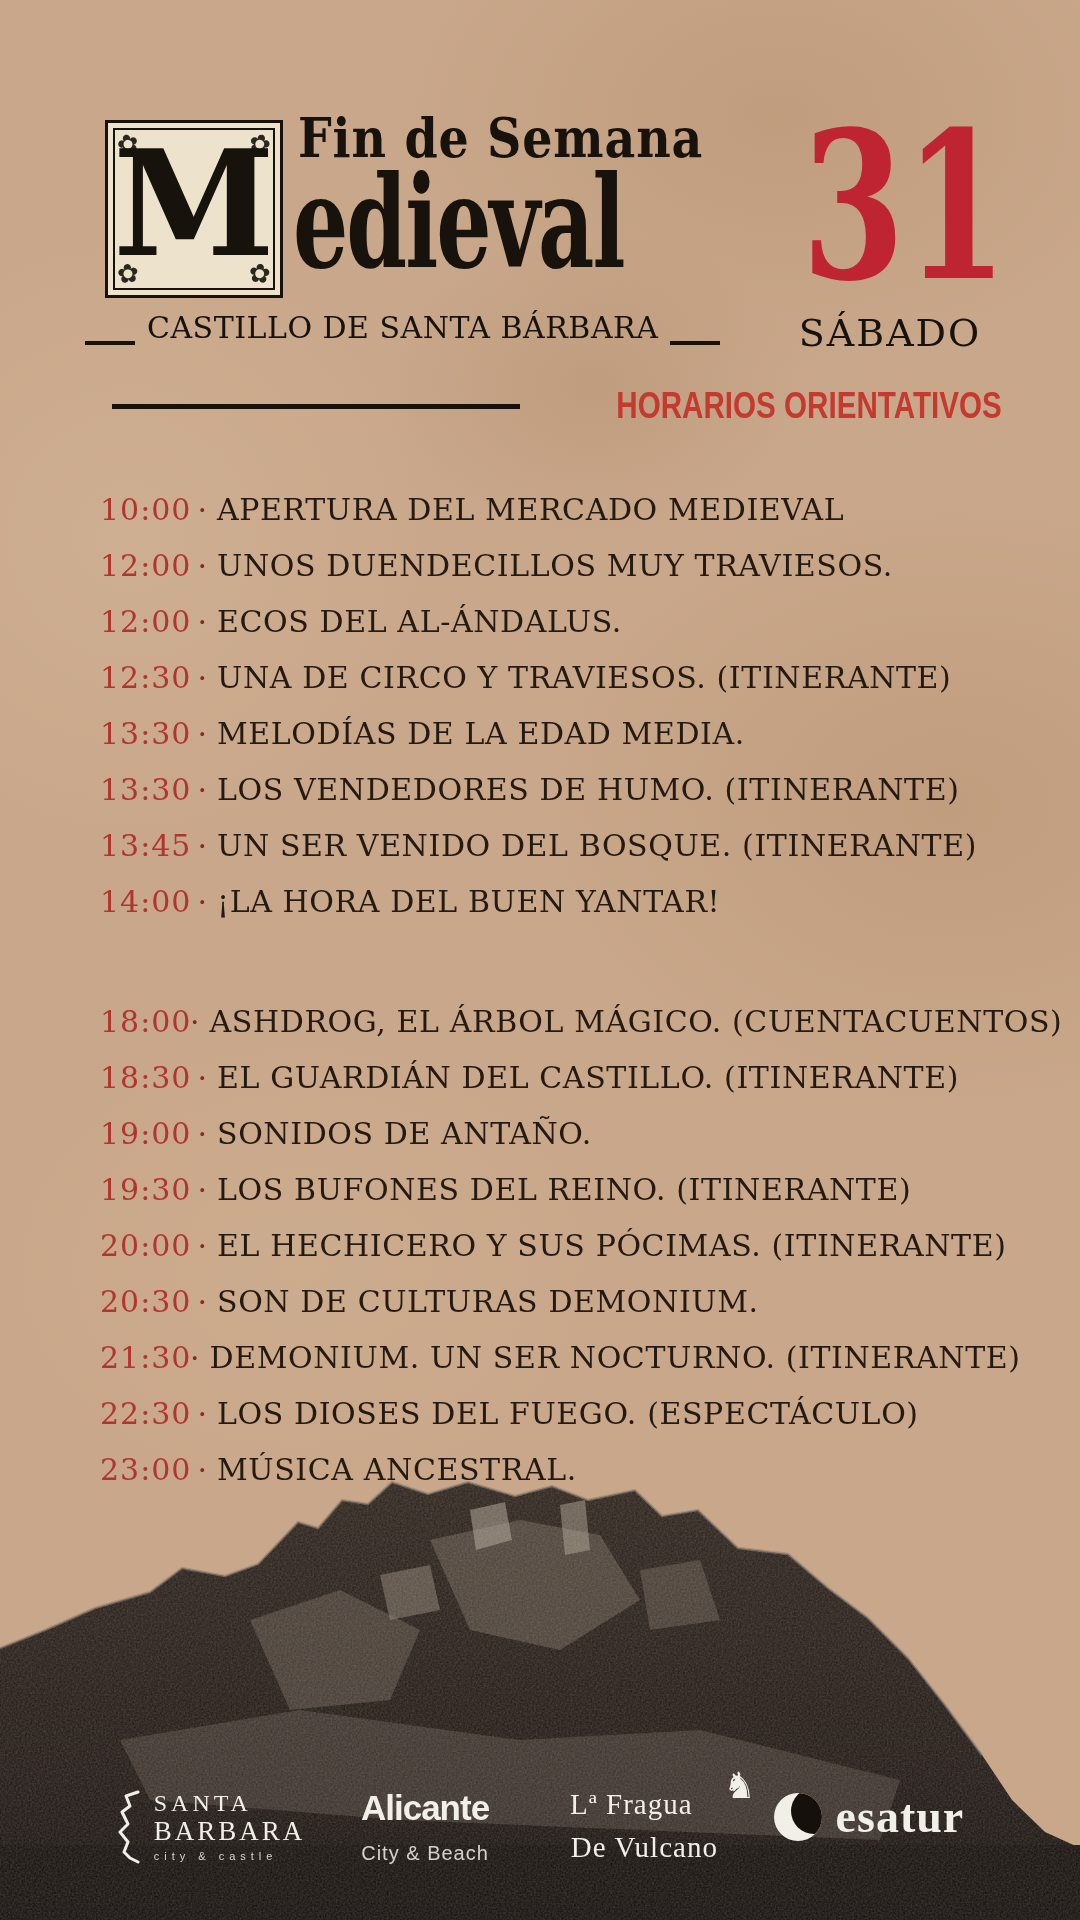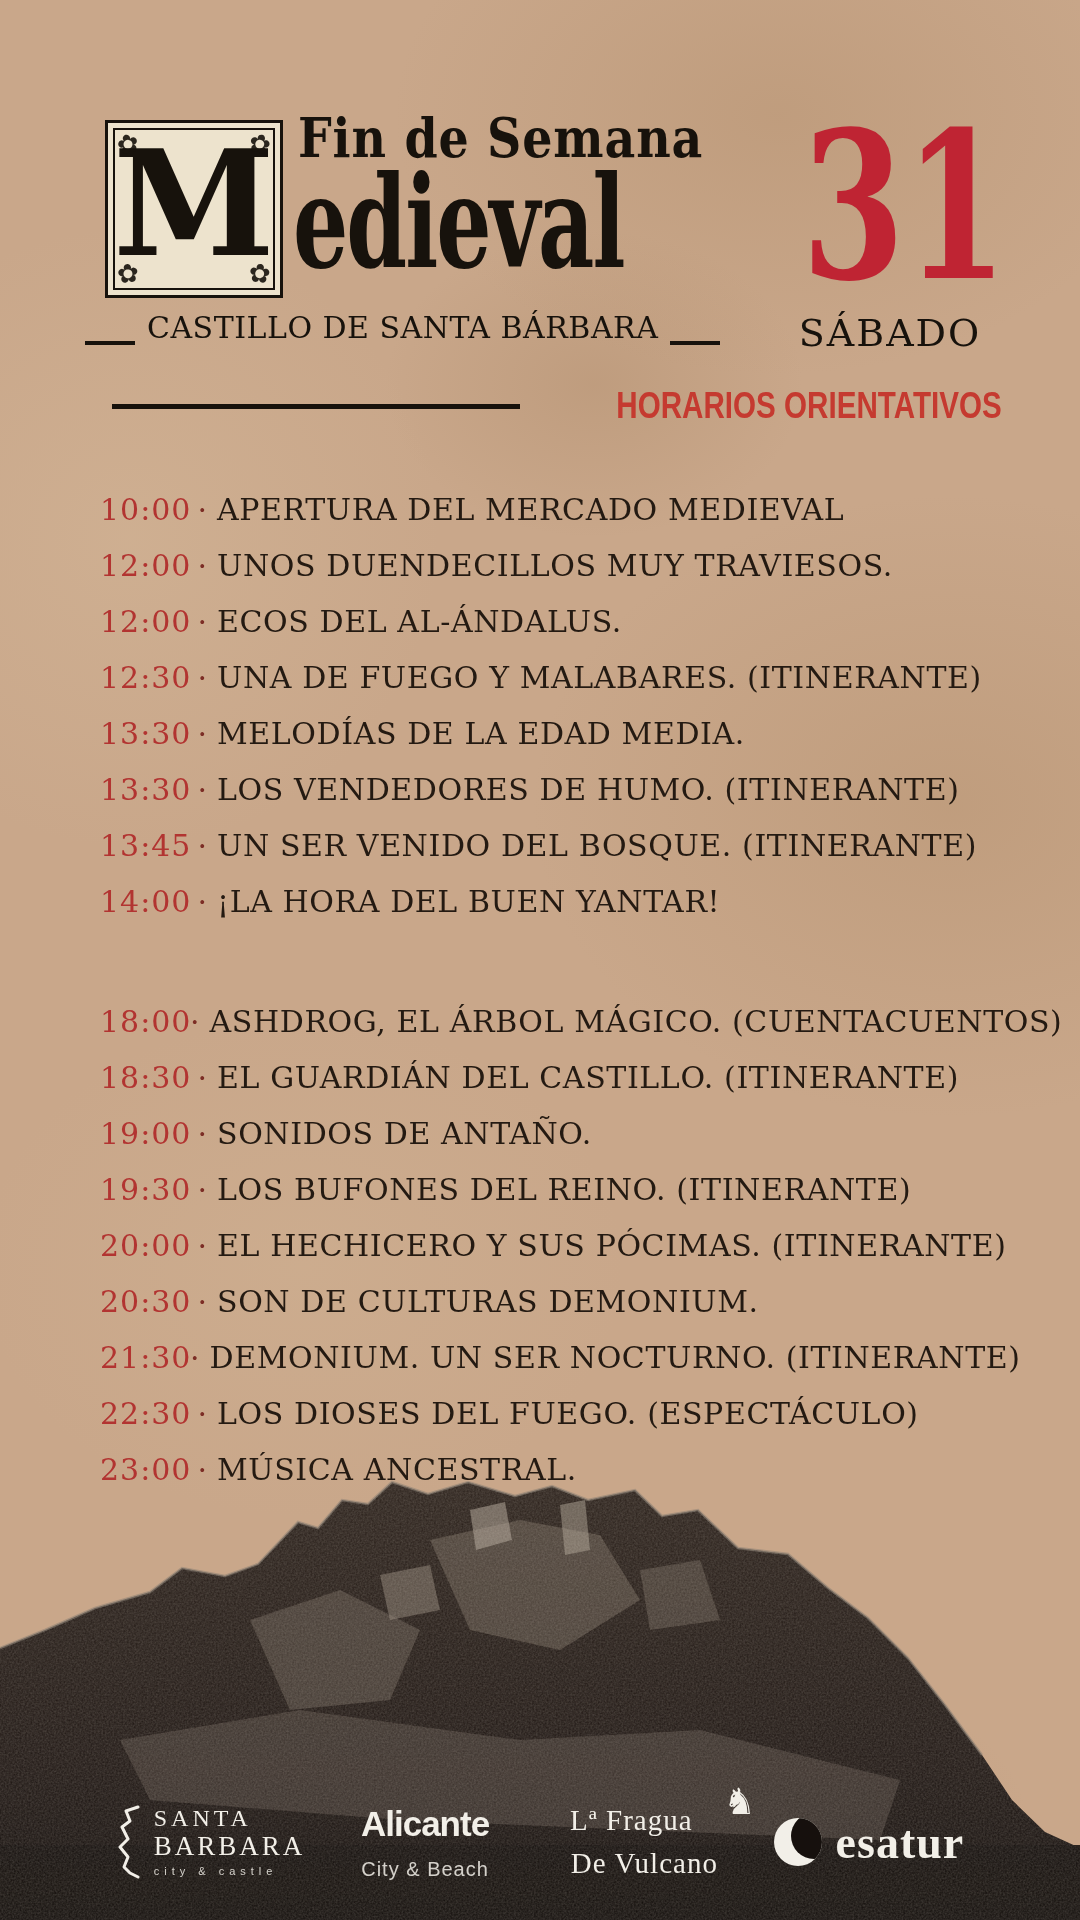--- a/index.html
+++ b/index.html
@@ -71,21 +71,21 @@
   .event-row{display:flex;align-items:baseline;line-height:32px;margin-bottom:24px;white-space:nowrap;}
   .event-time{font-size:30px;color:#b23431;letter-spacing:1px;min-width:84px;}
   .event-sep{font-size:30px;color:#7c2d25;margin:0 10px 0 6px;}
   .event-title{font-size:30px;color:#241a12;letter-spacing:.6px;}
   .evening{margin-top:88px;}
   
   .castle{position:absolute;left:0;bottom:0;width:1080px;height:440px;}
   
   .footer-logos{
     position:absolute;left:0;bottom:26px;width:1080px;height:104px;
-    display:flex;align-items:center;justify-content:space-evenly;padding:0 60px;box-sizing:border-box;
+    display:flex;align-items:flex-start;justify-content:space-evenly;padding:0 60px;box-sizing:border-box;
     color:#f2efe8;
   }
   .logo{display:flex;align-items:center;gap:12px;}
   .sb-icon{flex:0 0 auto;}
   .sb-text{display:flex;flex-direction:column;line-height:1.05;}
   .sb-line1{font-size:24px;letter-spacing:4px;font-family:"Liberation Serif", serif;}
   .sb-line2{font-size:27px;letter-spacing:3px;font-family:"Liberation Serif", serif;}
   .sb-tag{font-size:11px;letter-spacing:5px;margin-top:6px;font-family:"Liberation Sans", sans-serif;opacity:.85;}
   .ali{display:flex;flex-direction:column;align-items:center;line-height:1;}
   .ali-name{font-size:35px;font-weight:bold;font-family:"Liberation Sans", sans-serif;letter-spacing:-1px;}
@@ -146,21 +146,21 @@
           <span class="event-title">UNOS DUENDECILLOS MUY TRAVIESOS.</span>
         </div>
         <div class="event-row">
           <span class="event-time">12:00</span>
           <span class="event-sep">·</span>
           <span class="event-title">ECOS DEL AL-ÁNDALUS.</span>
         </div>
         <div class="event-row">
           <span class="event-time">12:30</span>
           <span class="event-sep">·</span>
-          <span class="event-title">UNA DE FUEGO Y MALABARES. (ITINERANTE)</span>
+          <span class="event-title">UNA DE CIRCO Y TRAVIESOS. (ITINERANTE)</span>
         </div>
         <div class="event-row">
           <span class="event-time">13:30</span>
           <span class="event-sep">·</span>
           <span class="event-title">MELODÍAS DE LA EDAD MEDIA.</span>
         </div>
         <div class="event-row">
           <span class="event-time">13:30</span>
           <span class="event-sep">·</span>
           <span class="event-title">LOS VENDEDORES DE HUMO. (ITINERANTE)</span>

